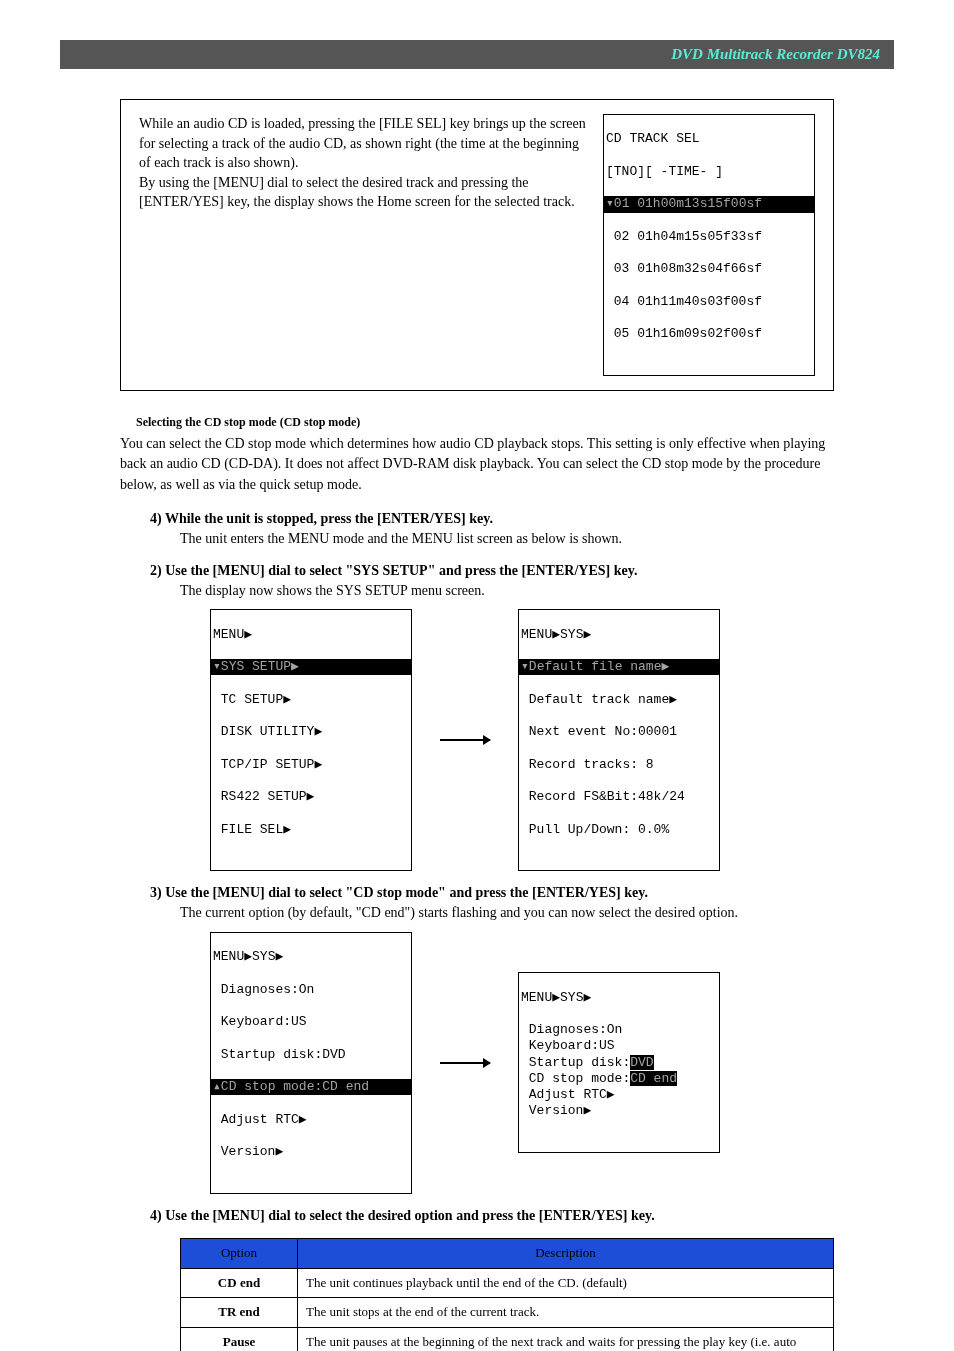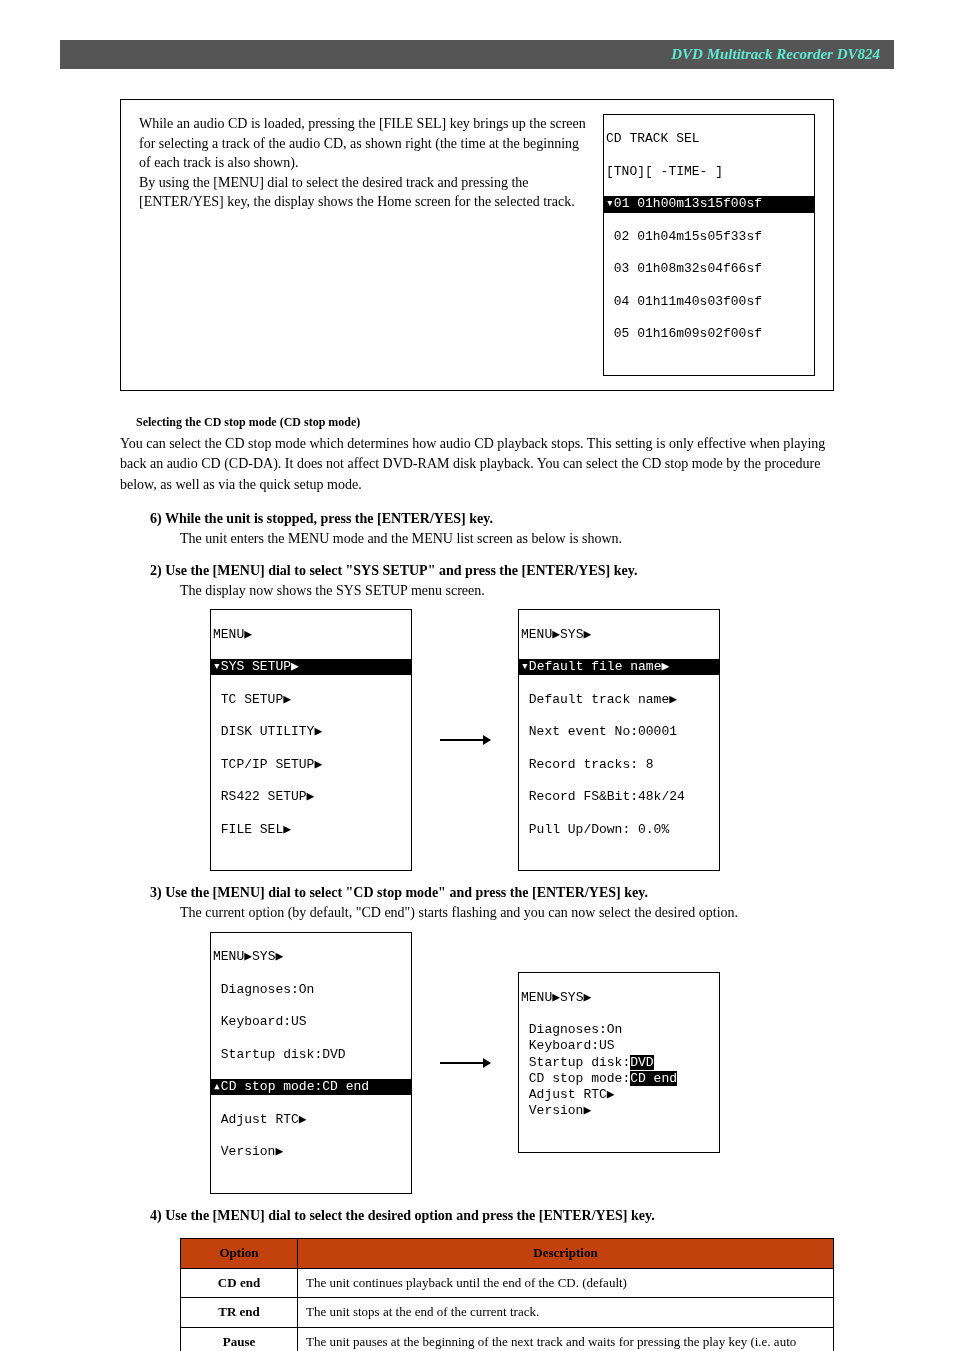--- a/index.html
+++ b/index.html
@@ -47,21 +47,21 @@
     font-family: 'Courier New', monospace;
     font-size: 13px;
     line-height: 1.25;
     border: 1px solid #000;
     background: #fff;
     white-space: pre;
     display: inline-block;
   }
   .lcd-inv {
     background: #000;
-    color: #ffffff;
+    color: #a3a3a3;
   }
   .lcd-row { padding: 0 2px; }
   .section-title-lg {
     font-weight: bold;
     font-size: 12px;
     margin: 10px 0 4px 16px;
   }
   .para {
     line-height: 1.45;
     margin: 4px 0 16px 0;
@@ -102,22 +102,22 @@
     width: 100%;
     margin: 14px 0 0 0;
     font-size: 13px;
   }
   table.opt th, table.opt td {
     border: 1px solid #000;
     padding: 5px 8px;
     vertical-align: top;
   }
   table.opt th {
-    background: #c2410c;
-    font-weight: bold;
+    background: #1d4ed8;
+    font-weight: normal;
     text-align: center;
   }
   table.opt td.optname {
     width: 100px;
     font-weight: bold;
     text-align: center;
   }
 </style>
 </head>
 <body>
@@ -142,21 +142,21 @@
 <div class="lcd-row"> 04 01h11m40s03f00sf</div>
 <div class="lcd-row"> 05 01h16m09s02f00sf</div>
         </div>
       </div>
     </div>
 
     <div class="section-title-lg">Selecting the CD stop mode (CD stop mode)</div>
     <div class="para">You can select the CD stop mode which determines how audio CD playback stops. This setting is only effective when playing back an audio CD (CD-DA). It does not affect DVD-RAM disk playback. You can select the CD stop mode by the procedure below, as well as via the quick setup mode.</div>
 
     <div class="step">
-      <div class="step-head">6) While the unit is stopped, press the [ENTER/YES] key.</div>
+      <div class="step-head">4) While the unit is stopped, press the [ENTER/YES] key.</div>
       <div class="step-body">The unit enters the MENU mode and the MENU list screen as below is shown.</div>
     </div>
 
     <div class="step">
       <div class="step-head">2) Use the [MENU] dial to select "SYS SETUP" and press the [ENTER/YES] key.</div>
       <div class="step-body">The display now shows the SYS SETUP menu screen.</div>
       <div class="lcd-pair">
         <div class="lcd" style="width:200px;">
 <div class="lcd-row">MENU▶</div>
 <div class="lcd-row lcd-inv">▾SYS SETUP▶</div>

